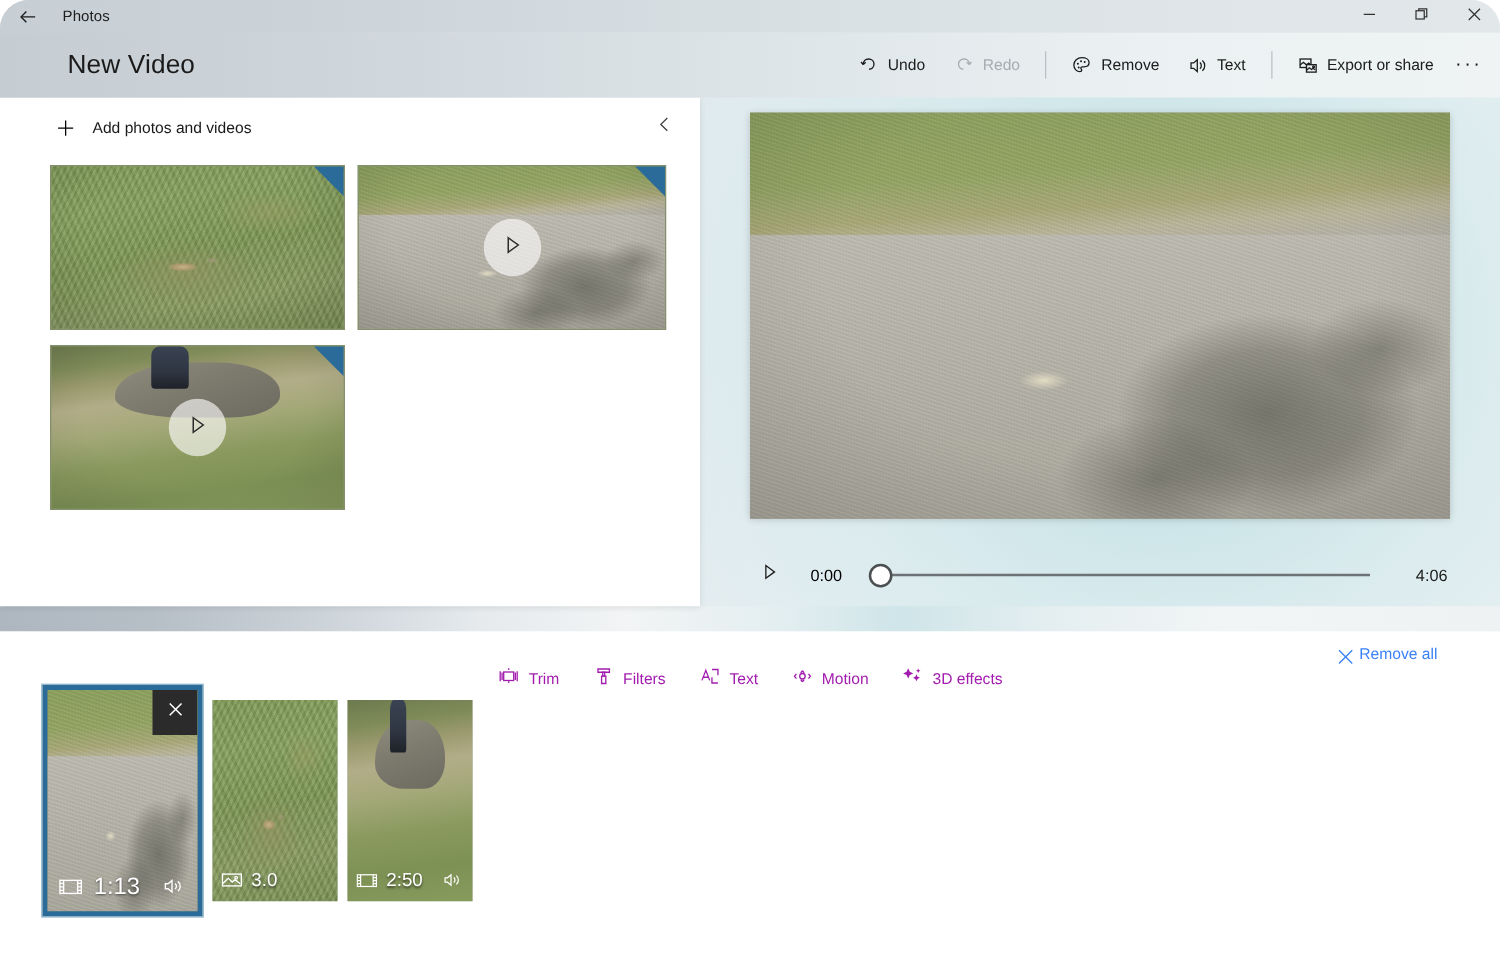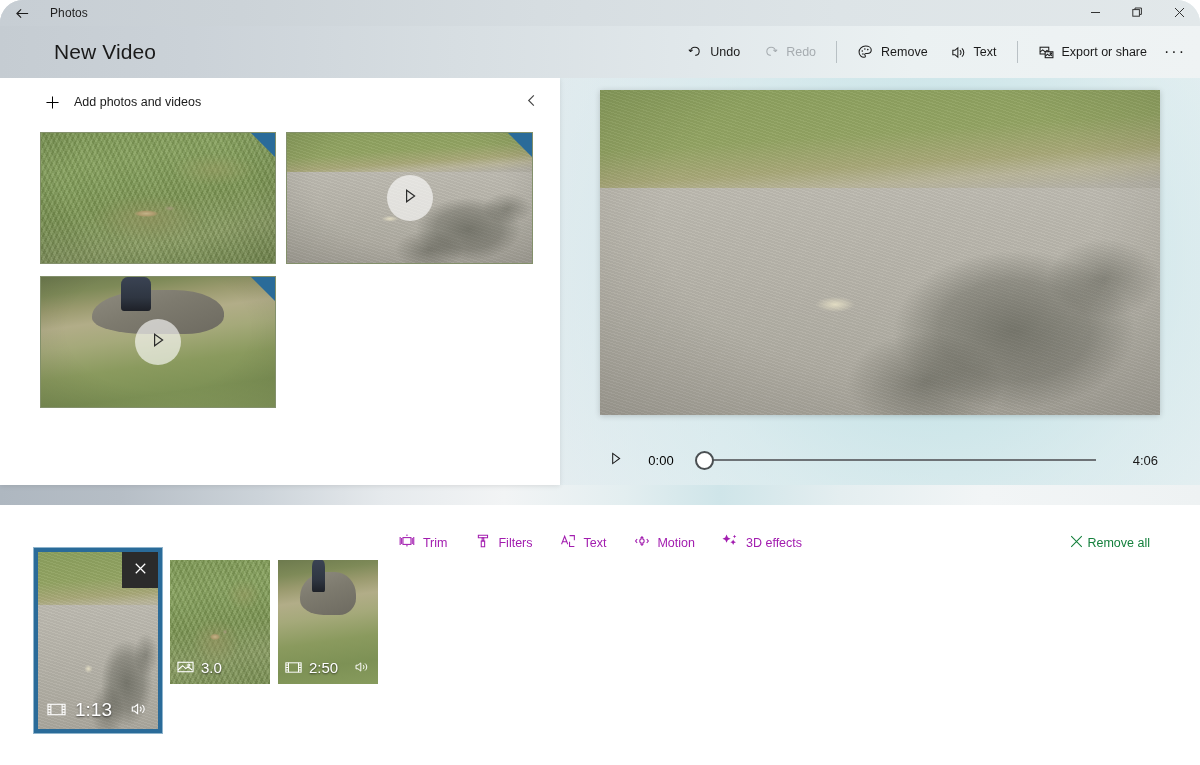--- a/index.html
+++ b/index.html
@@ -193,35 +193,35 @@
     display: flex; align-items: center; gap: 6px;
   }
   .et-item {
     display: flex; align-items: flex-end; gap: 7px;
     height: 34px; padding: 0 10px; border-radius: 2px;
     font-size: 12.5px; color: #a21caf; white-space: nowrap;
   }
   .et-ico { display: flex; align-items: center; justify-content: center; width: 18px; height: 18px; }
   .remove-all {
     position: absolute; right: 40px; top: 3px;
-    display: flex; align-items: flex-end; gap: 2px;
+    display: flex; align-items: flex-start; gap: 2px;
     height: 34px; padding: 0 10px; border-radius: 2px;
-    font-size: 12.5px; color: #15803d;
+    font-size: 12.5px; color: #3b82f6;
   }
 
   
   .storyboard {
     position: absolute; left: 0; top: 556px; width: 1200px; height: 209px;
     display: flex; align-items: flex-start; gap: 8px;
     padding-left: 34px; padding-top: 4px;
     z-index: 22;
   }
   .clip {
     position: relative;
-    width: 100px; height: 124px;
+    width: 100px; height: 161px;
     overflow: hidden;
     background: #7f8f68;
   }
   .clip.selected {
     width: 128px; height: 185px;
     border: 4px solid #2a6b99;
     outline: 1px solid #8fb4cc;
     margin-top: -12px;
     box-shadow: 0 0 0 1px rgba(42,107,153,0.25);
   }

